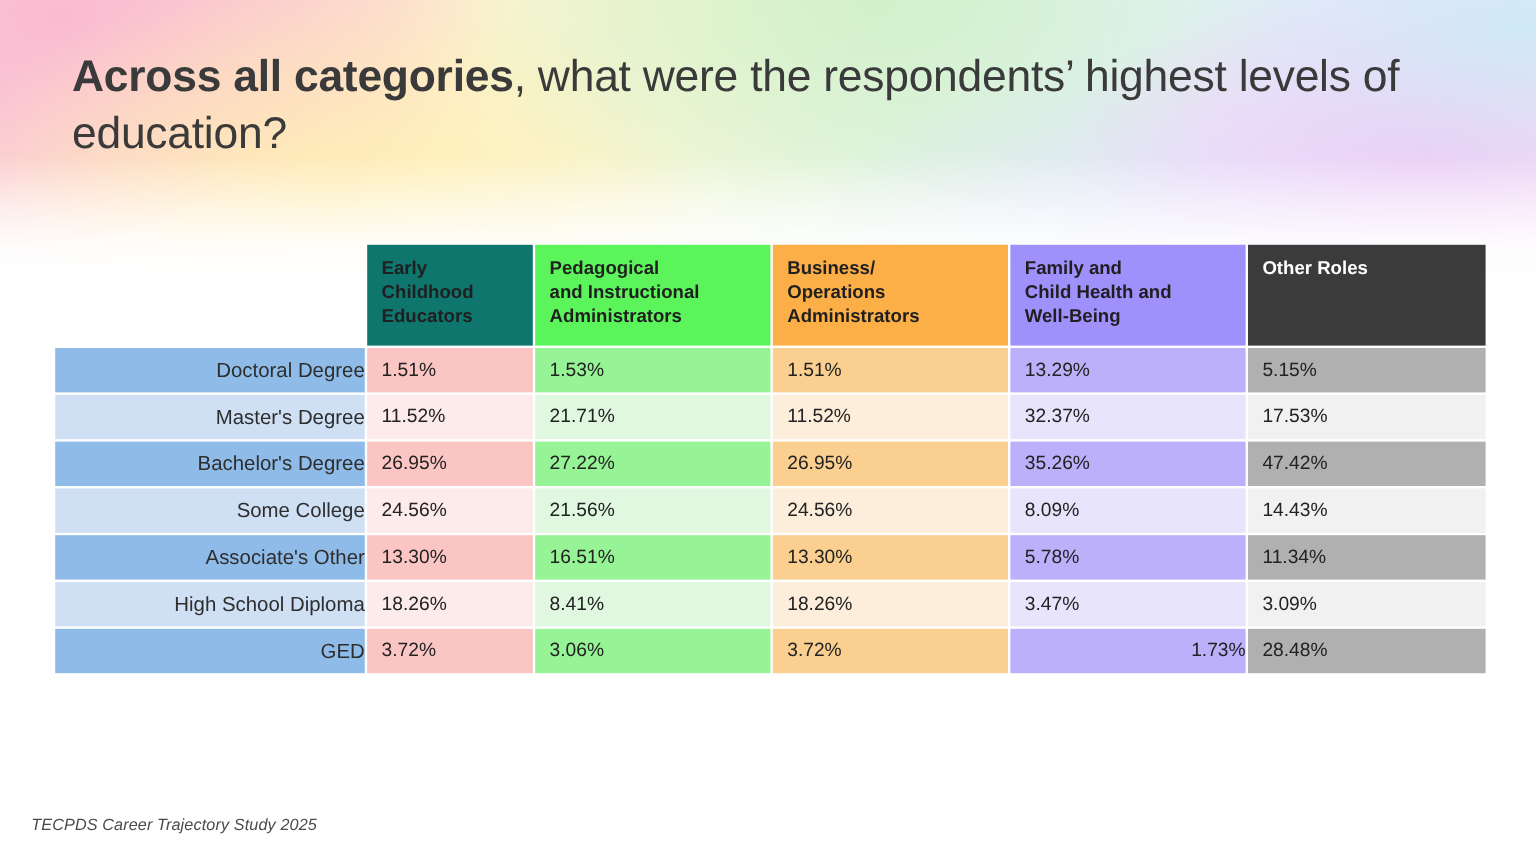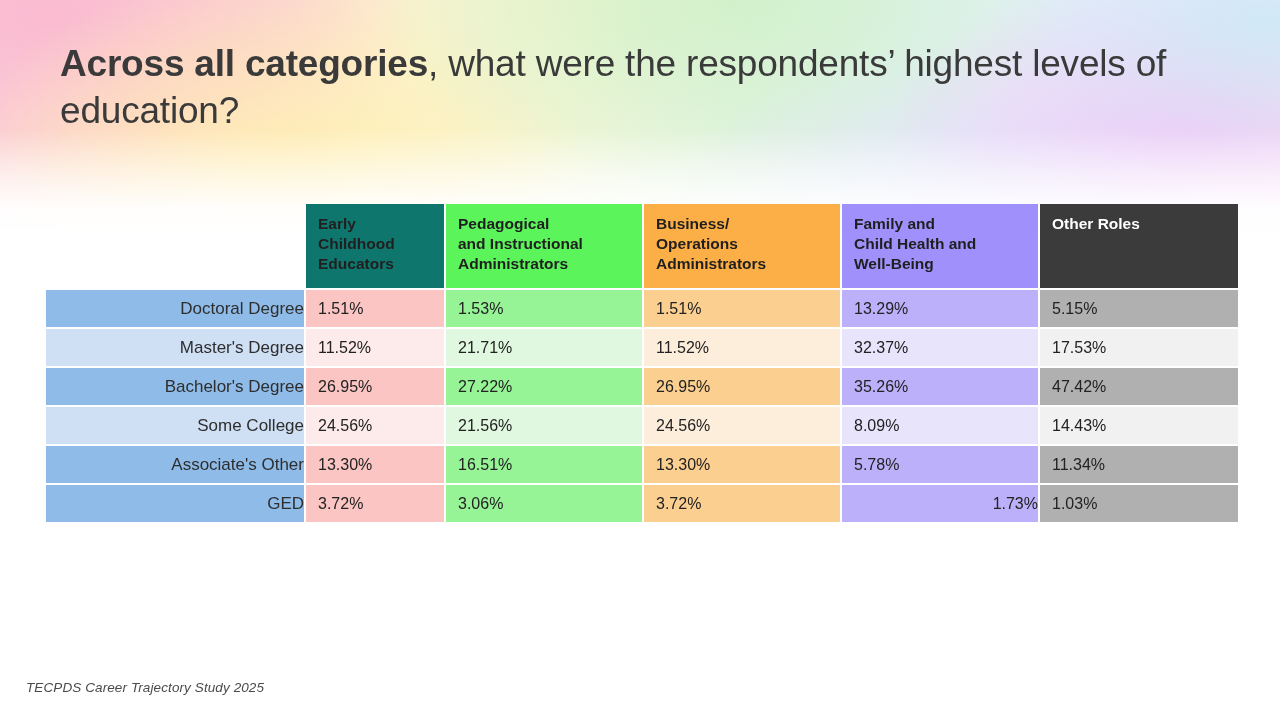--- a/index.html
+++ b/index.html
@@ -215,25 +215,33 @@
           </tr>
           <tr>
             <th class="rowhead" style="background: rgb(143, 187, 232);">Associate's Other</th>
             <td style="background: rgb(250, 197, 195);">13.30%</td>
             <td style="background: rgb(150, 243, 150);">16.51%</td>
             <td style="background: rgb(251, 207, 144);">13.30%</td>
             <td style="background: rgb(188, 176, 250);">5.78%</td>
             <td style="background: rgb(176, 176, 176);">11.34%</td>
           </tr>
           <tr>
+            <th class="rowhead" style="background: rgb(207, 224, 244);">High School Diploma</th>
+            <td style="background: rgb(253, 234, 234);">18.26%</td>
+            <td style="background: rgb(223, 248, 223);">8.41%</td>
+            <td style="background: rgb(253, 238, 219);">18.26%</td>
+            <td style="background: rgb(231, 228, 251);">3.47%</td>
+            <td style="background: rgb(241, 241, 241);">3.09%</td>
+          </tr>
+          <tr>
             <th class="rowhead" style="background: rgb(143, 187, 232);">GED</th>
             <td style="background: rgb(250, 197, 195);">3.72%</td>
             <td style="background: rgb(150, 243, 150);">3.06%</td>
             <td style="background: rgb(251, 207, 144);">3.72%</td>
             <td style="background: rgb(188, 176, 250); text-align: right;">1.73%</td>
-            <td style="background: rgb(176, 176, 176);">1.03%</td>
+            <td style="background: rgb(176, 176, 176);">28.48%</td>
           </tr>
         </tbody>
     </table>
   </div>
 
   <div id="footer">TECPDS Career Trajectory Study 2025</div>
 </div>
 
 </body></html>

